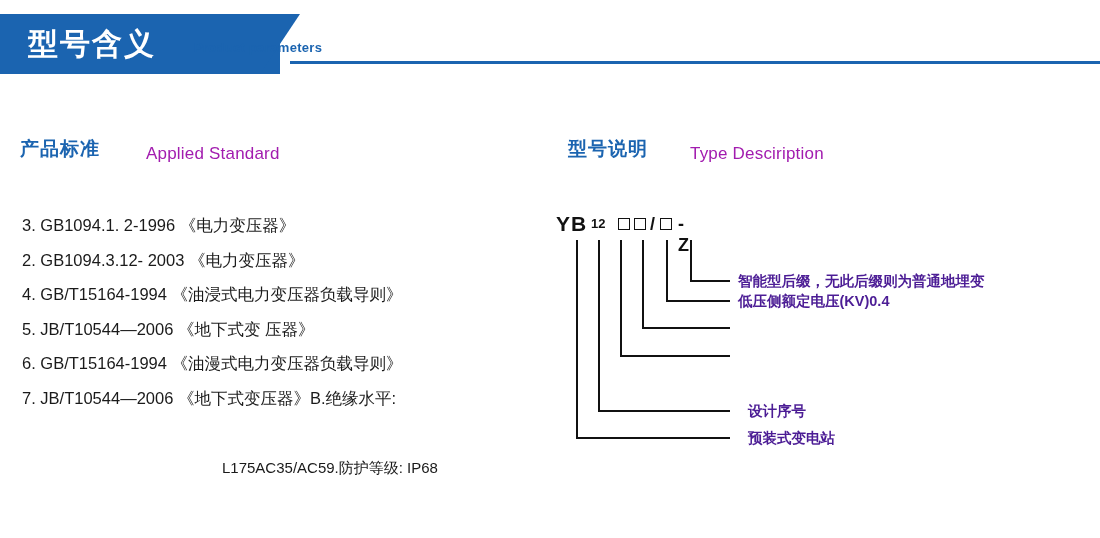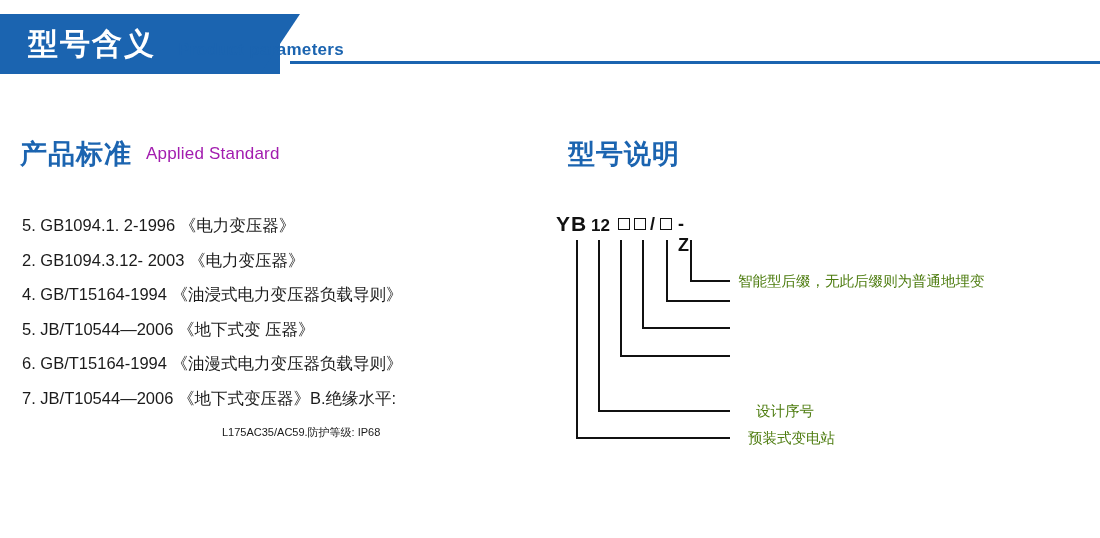--- a/index.html
+++ b/index.html
@@ -49,31 +49,31 @@
     position: absolute;
     left: 28px; top: 10px;
     font-size: 30px;
     font-weight: bold;
     color: #ffffff;
     letter-spacing: 2px;
     line-height: 40px;
   }
   .banner-title-en {
     position: absolute;
-    left: 178px; top: 26px;
-    font-size: 17px;
+    left: 194px; top: 26px;
+    font-size: 13px;
     font-weight: bold;
     color: #1b64b0;
     letter-spacing: 0.3px;
   }
 
   
   .sec-head-cn {
     position: absolute;
-    font-size: 27px;
+    font-size: 19px;
     font-weight: bold;
     color: #1b64b0;
     letter-spacing: 1px;
   }
   .sec-head-en {
     position: absolute;
     font-size: 17px;
     color: #a21caf;
     letter-spacing: 0.2px;
   }
@@ -88,45 +88,46 @@
     left: 22px; top: 208px;
     width: 520px;
   }
   .std-item {
     font-size: 16.5px;
     color: #1a1a1a;
     line-height: 34.5px;
     white-space: pre;
   }
   .std-item-sub {
-    font-size: 11px;
+    font-size: 15px;
     color: #1a1a1a;
     line-height: 34.5px;
     padding-left: 200px;
     white-space: pre;
+    margin-top: 36px;
   }
 
   
   .code-row {
     position: absolute;
     left: 556px; top: 212px;
     height: 28px;
   }
   .code-yb {
     position: absolute;
     left: 0; top: 0;
     font-size: 21px;
     font-weight: bold;
     color: #111111;
     letter-spacing: 1px;
   }
   .code-12 {
     position: absolute;
     left: 35px; top: 4px;
-    font-size: 17px;
+    font-size: 13px;
     font-weight: bold;
     color: #111111;
   }
   .code-box {
     position: absolute;
     top: 6px;
     width: 12px; height: 12px;
     border: 1.6px solid #111111;
   }
   #code-box-1 { left: 62px; }
@@ -155,52 +156,53 @@
   }
   .hline {
     position: absolute;
     height: 1.6px;
     background: #111111;
   }
 
   .note {
     position: absolute;
     font-size: 14.5px;
-    font-weight: normal;
-    color: #4d7c0f;
+    font-weight: bold;
+    color: #4c1d95;
     white-space: nowrap;
   }
 </style>
 </head>
 <body>
 
 <div id="page">
 
   <div class="banner">
     <div class="banner-bar"></div>
     <div class="banner-slant"></div>
     <div class="banner-underline-cap"></div>
     <div class="banner-title-cn">型号含义</div>
     <div class="banner-title-en">Product parameters</div>
   </div>
 
   <div class="sec-head-cn" id="std-head-cn">产品标准</div>
   <div class="sec-head-en" id="std-head-en">Applied Standard</div>
 
   <div class="std-list">
-    <div class="std-item">5. GB1094.1. 2-1996 《电力变压器》</div>
+    <div class="std-item">3. GB1094.1. 2-1996 《电力变压器》</div>
     <div class="std-item">2. GB1094.3.12- 2003 《电力变压器》</div>
     <div class="std-item">4. GB/T15164-1994 《油浸式电力变压器负载导则》</div>
     <div class="std-item">5. JB/T10544—2006 《地下式变 压器》</div>
     <div class="std-item">6. GB/T15164-1994 《油漫式电力变压器负载导则》</div>
     <div class="std-item">7. JB/T10544—2006 《地下式变压器》B.绝缘水平:</div>
     <div class="std-item-sub">L175AC35/AC59.防护等级: IP68</div>
   </div>
 
   <div class="sec-head-cn" id="type-head-cn">型号说明</div>
+  <div class="sec-head-en" id="type-head-en">Type Desciription</div>
 
   <div class="code-row">
     <span class="code-yb">YB</span>
     <span class="code-12">12</span>
     <span class="code-box" id="code-box-1"></span>
     <span class="code-box" id="code-box-2"></span>
     <span class="code-slash">/</span>
     <span class="code-box" id="code-box-3"></span>
     <span class="code-z">- Z</span>
   </div>
@@ -217,16 +219,17 @@
   <div class="vline" style="left:620px; top:240px; height:116px;"></div>
   <div class="hline" style="left:620px; top:355px; width:110px;"></div>
 
   <div class="vline" style="left:598px; top:240px; height:171px;"></div>
   <div class="hline" style="left:598px; top:410px; width:132px;"></div>
 
   <div class="vline" style="left:576px; top:240px; height:198px;"></div>
   <div class="hline" style="left:576px; top:437px; width:154px;"></div>
 
   <div class="note" style="left:738px; top:272px;">智能型后缀，无此后缀则为普通地埋变</div>
-  <div class="note" style="left:748px; top:402px;margin-left:8px;">设计序号</div>
+  <div class="note" style="left:738px; top:292px;">低压侧额定电压(KV)0.4</div>
+  <div class="note" style="left:748px; top:402px;">设计序号</div>
   <div class="note" style="left:748px; top:429px;">预装式变电站</div>
 
 </div>
 
 </body></html>

